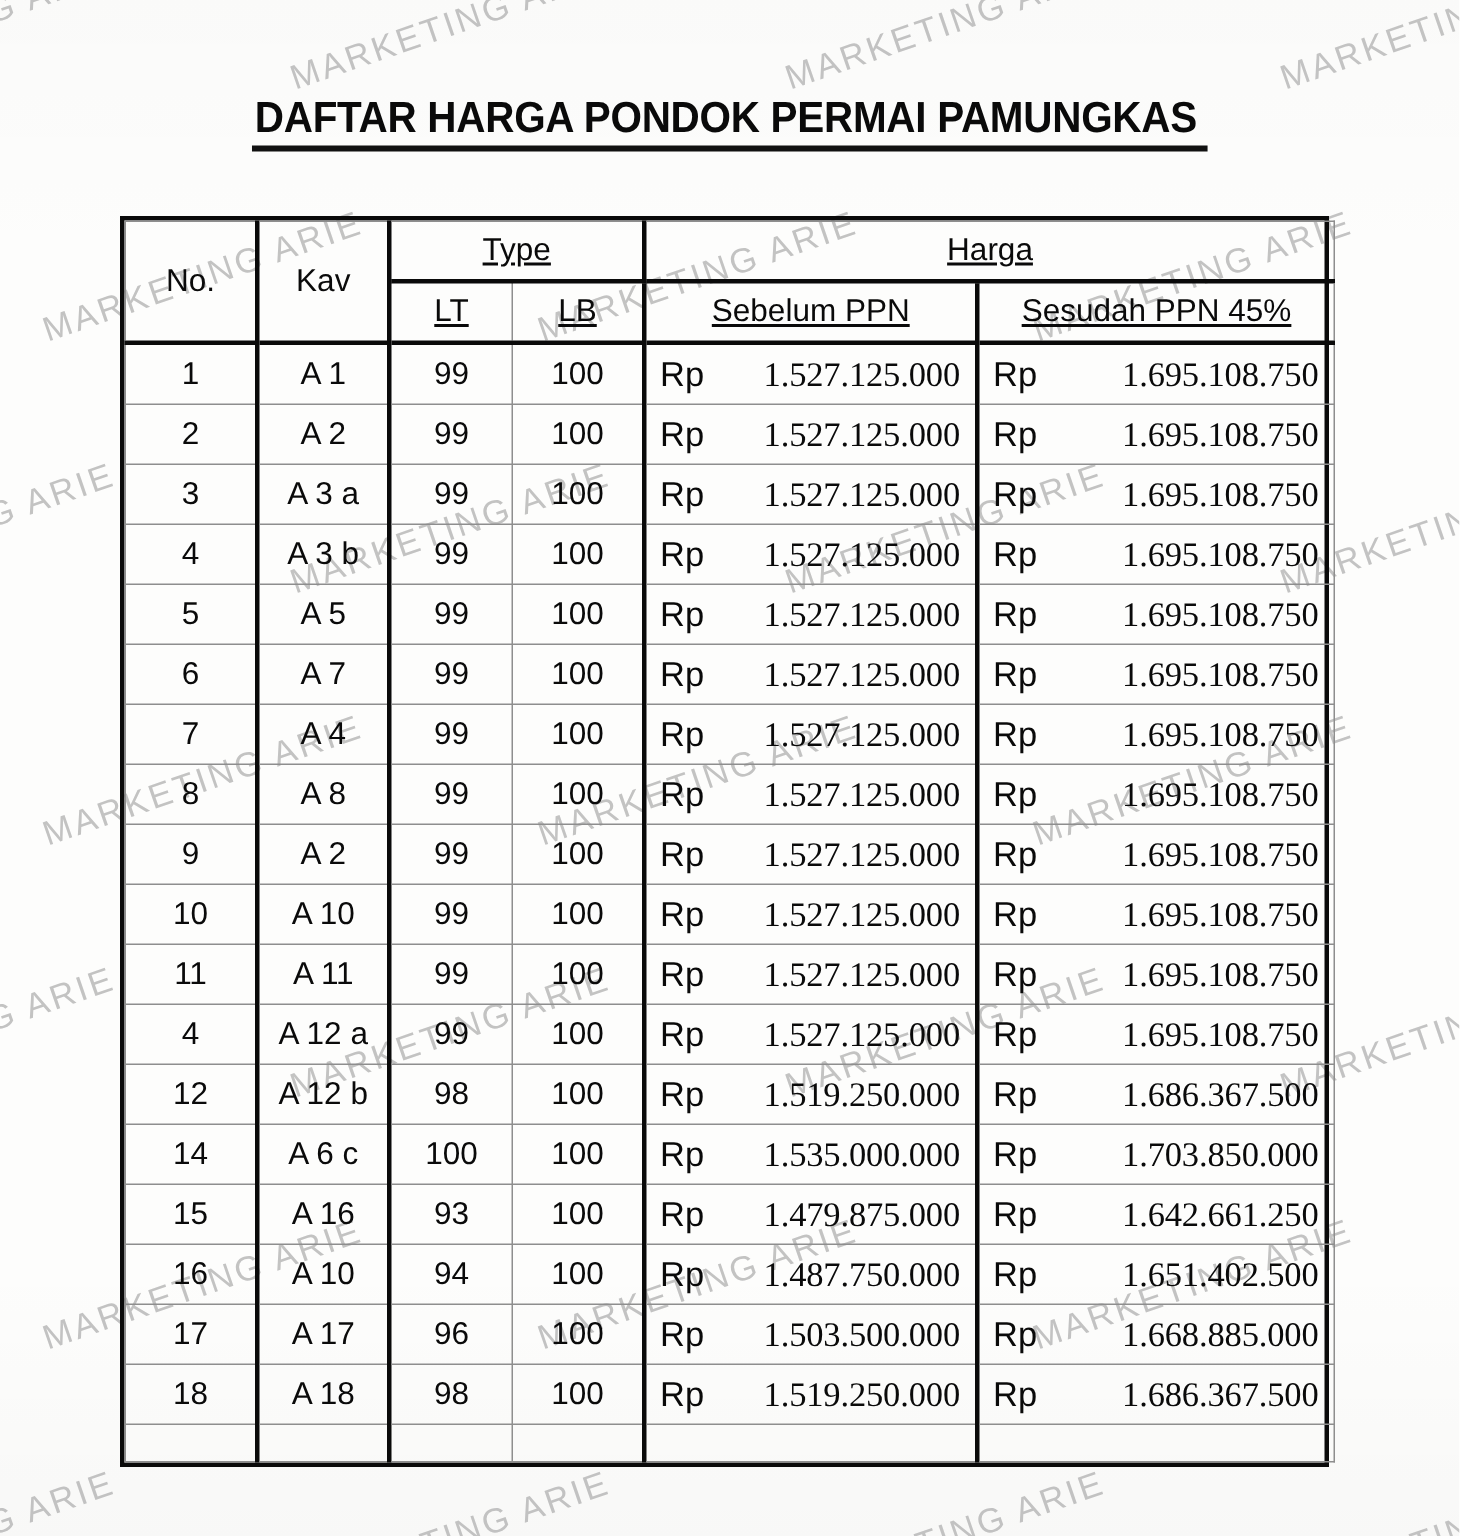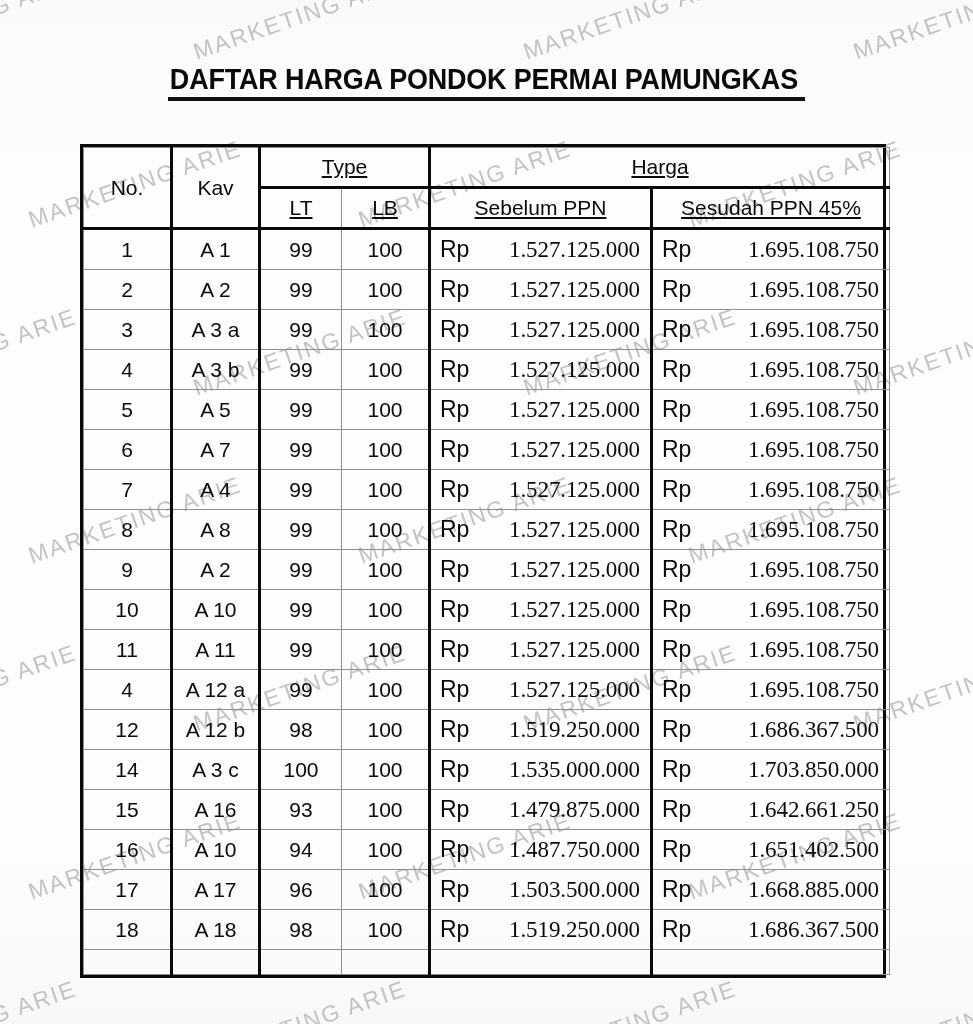--- a/index.html
+++ b/index.html
@@ -439,21 +439,21 @@
             </td>
             <td class="money ">
               <div class="money-inner">
                 <span class="cur">Rp</span>
                 <span class="amt">1.686.367.500</span>
               </div>
             </td>
           </tr>
           <tr>
             <td class="cell sep-r">14</td>
-            <td class="cell sep-r">A 3 c</td>
+            <td class="cell sep-r">A 6 c</td>
             <td class="cell ">100</td>
             <td class="cell sep-r">100</td>
             <td class="money sep-r">
               <div class="money-inner">
                 <span class="cur">Rp</span>
                 <span class="amt">1.535.000.000</span>
               </div>
             </td>
             <td class="money ">
               <div class="money-inner">

